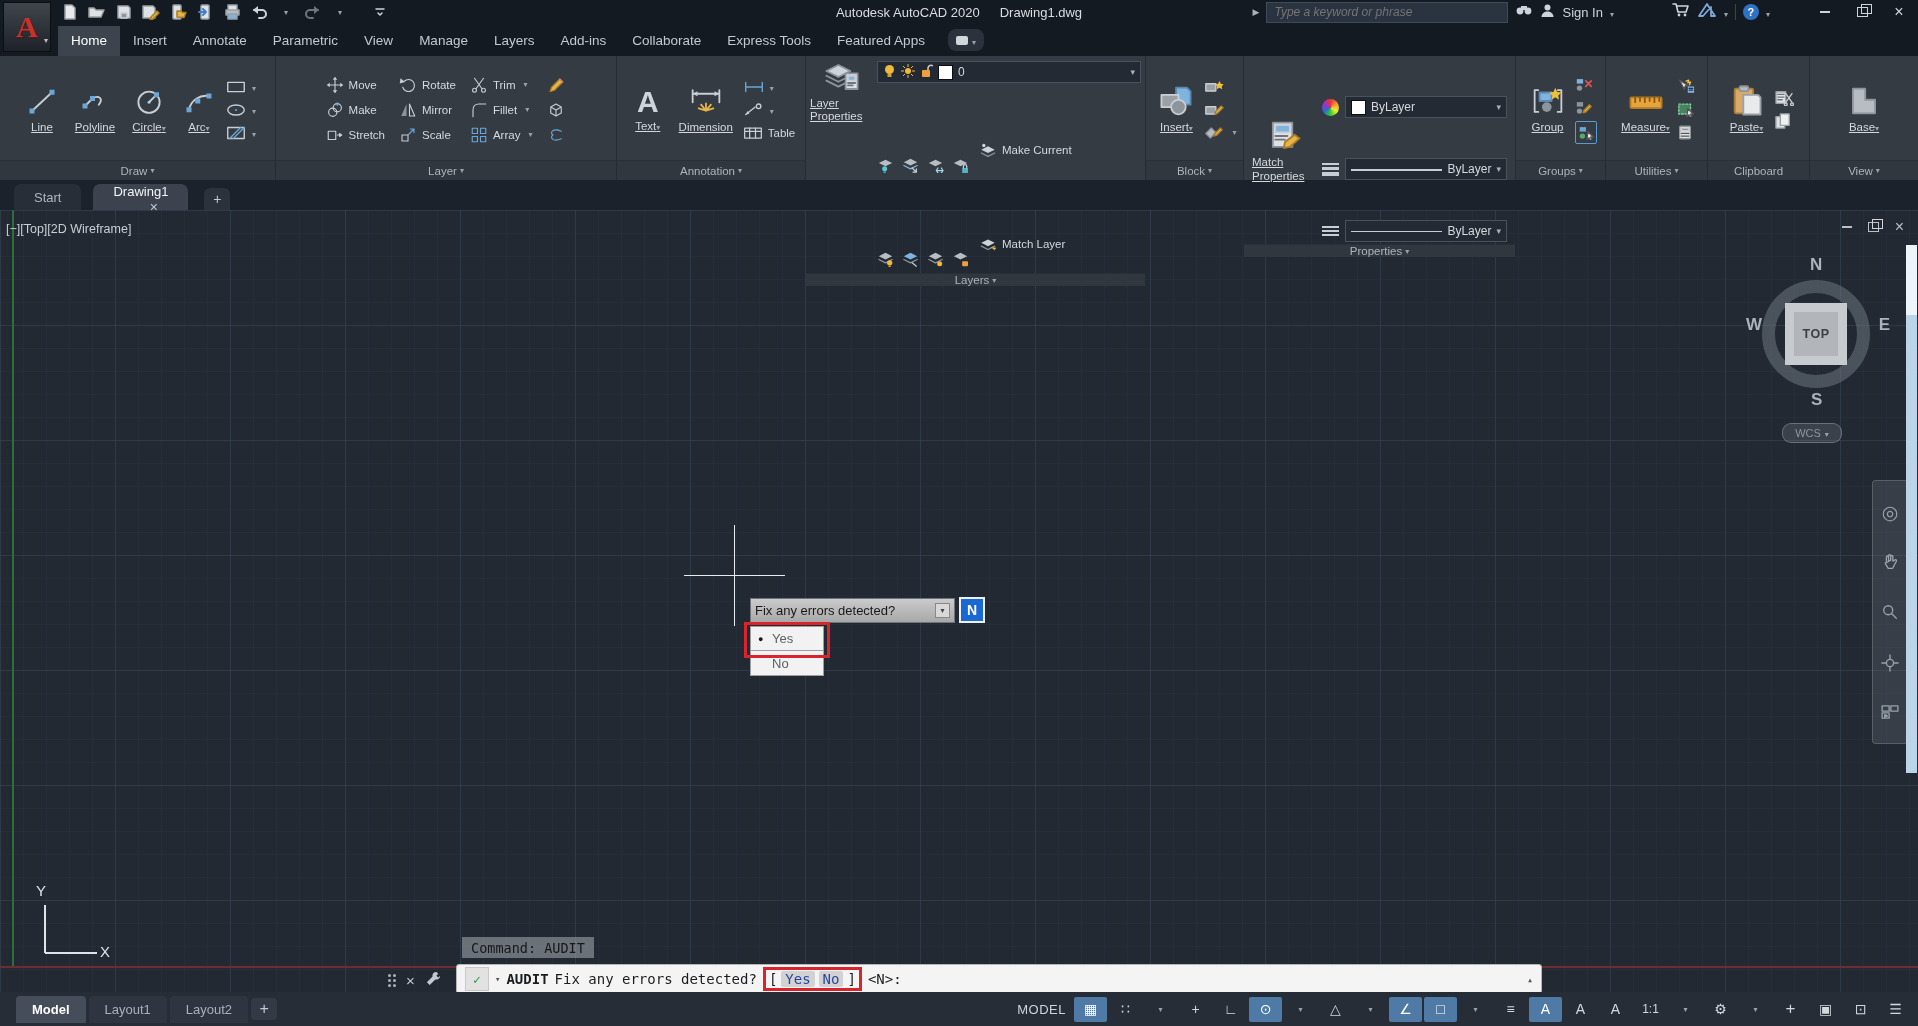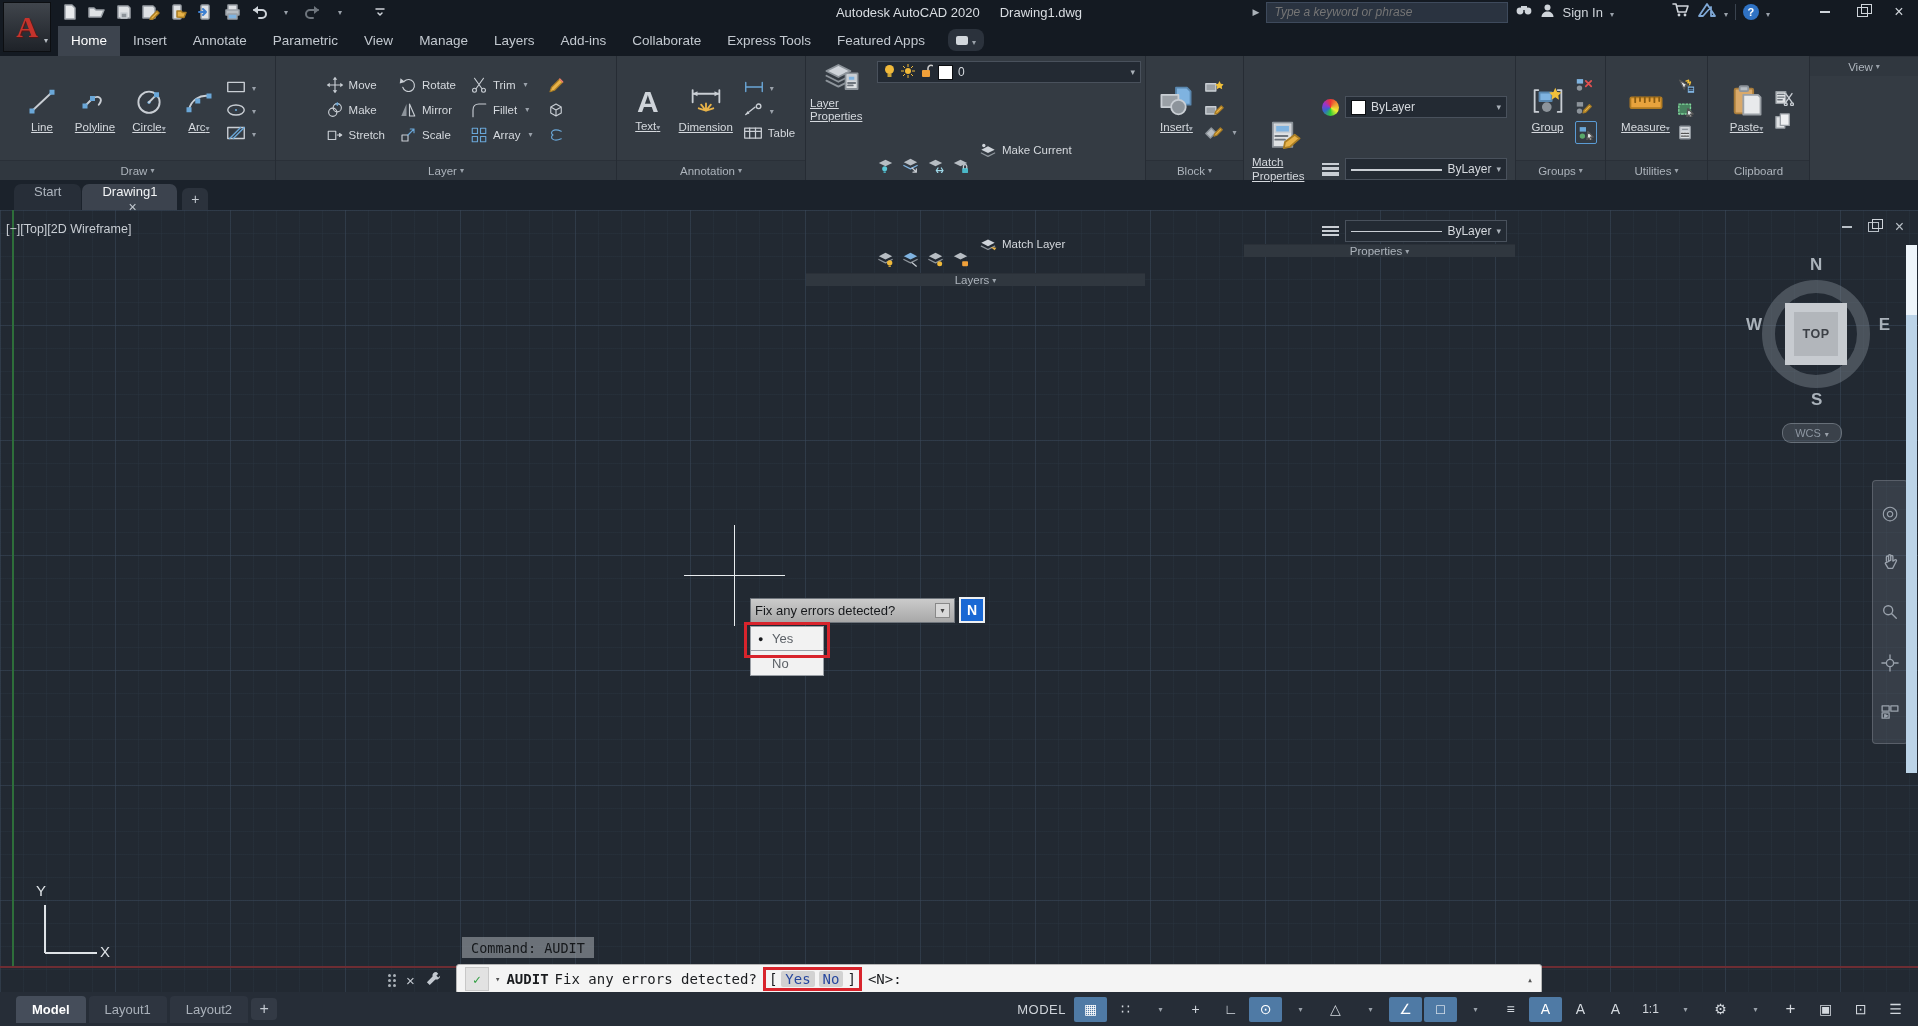--- a/index.html
+++ b/index.html
@@ -48,22 +48,22 @@
   .bigbtn .lab{text-align:left;line-height:1.15;text-decoration:underline;}
   .scol{display:flex;flex-direction:column;justify-content:center;gap:4px;}
   .srow{display:flex;align-items:center;gap:5px;height:19px;font-size:11.5px;color:#d5d9de;white-space:nowrap;}
   .mgrid{display:grid;grid-template-columns:auto auto auto auto;grid-auto-rows:21px;column-gap:14px;row-gap:4px;align-items:center;}
   .dd{display:flex;align-items:center;gap:5px;background:#232a33;border:1px solid #49515c;height:20px;padding:0 5px;font-size:12px;color:#d5d9de;}
   .swatch{width:13px;height:13px;background:#fff;border:1px solid #0c0e11;}
   .ddcar{margin-left:auto;font-size:9px;color:#aab1b9;}
 
   
   .filetabs{position:absolute;top:180px;left:0;right:0;height:30px;background:#1b222b;display:flex;align-items:flex-end;z-index:15;}
-  .ftab{height:26px;display:flex;padding:0 20px;font-size:13px;color:#aeb5be;background:#272e38;
-        border-radius:7px 7px 0 0;margin-right:1px;}
+  .ftab{height:26px;display:flex;align-items:center;padding:0 20px;font-size:13px;color:#aeb5be;background:#272e38;
+        border-radius:7px 7px 0 0;margin-right:12px;}
   .ftab.active{background:#3c434e;color:#f2f4f6;flex-direction:column;}
   .ftab .x{margin-left:26px;color:#c3c9d0;font-size:14px;}
   .ftplus{width:26px;height:22px;margin-left:4px;border-radius:6px 6px 0 0;background:#2b323c;color:#c3c9d0;
           display:flex;align-items:center;justify-content:center;font-size:14px;}
 
   
   .canvas{position:absolute;top:210px;left:0;width:1918px;height:782px;background-color:#222932;overflow:hidden;
     background-image:
       linear-gradient(rgba(62,78,98,.38) 1px, transparent 1px),
       linear-gradient(90deg, rgba(62,78,98,.38) 1px, transparent 1px),
@@ -772,20 +772,28 @@
                 <rect x="2" y="4" width="10" height="13" fill="#dfe2e5" stroke="#9aa0a6"></rect>
                 <rect x="7" y="1" width="10" height="13" fill="#eef0f2" stroke="#9aa0a6"></rect>
               </svg>
             </div>
         </div>
       </div>
       <div class="plabel">Clipboard</div>
     </div>
 
     <div class="panel" style="width:108px;border-right:none;">
+      <div class="pbody">
+        <div class="bigbtn" style="width:48px;">
+          <span><svg class="i" width="32" height="32" viewBox="0 0 26 26">
+                <path d="M4 3h10v9h8v11H4z" fill="#b7bdc3" stroke="#8d949b"></path>
+              </svg></span>
+          <span class="lab cdo">Base</span>
+        </div>
+      </div>
       <div class="plabel cd">View</div>
     </div>
   </div>
 
   <div class="filetabs">
     <div class="ftab" style="margin-left:14px;">
         <span>Start</span>
       </div>
     <div class="ftab active">
       <span>Drawing1</span>

